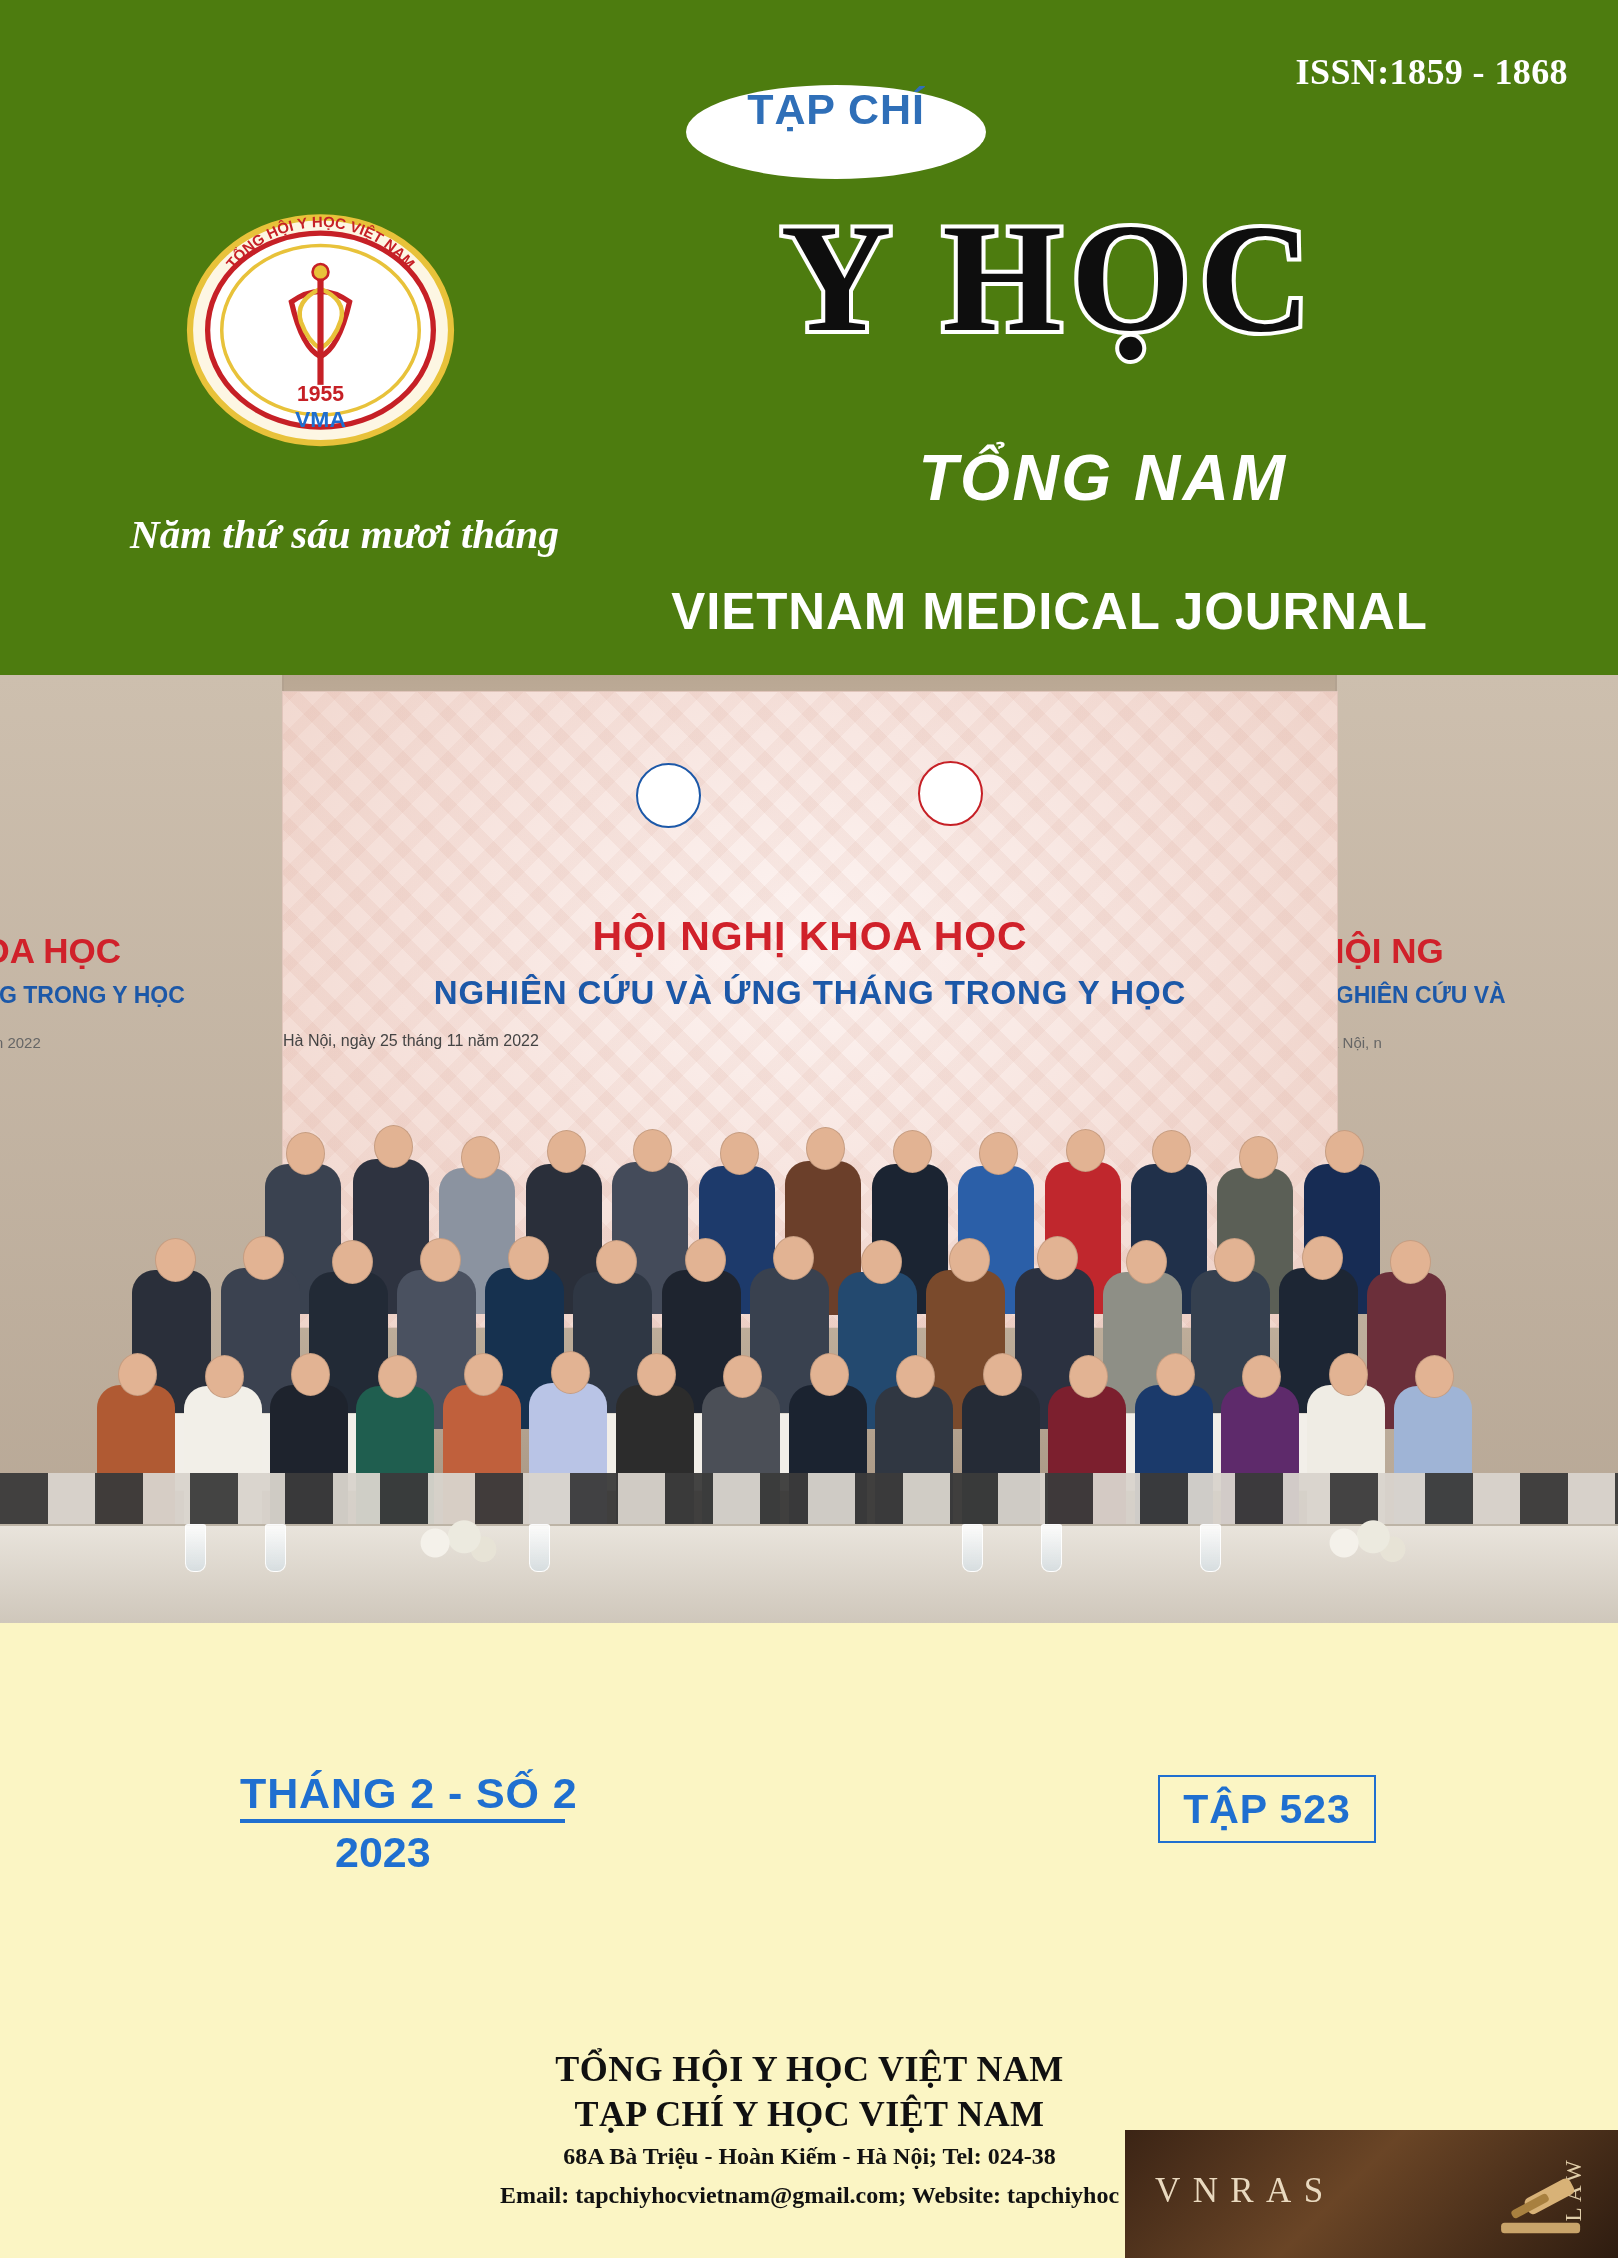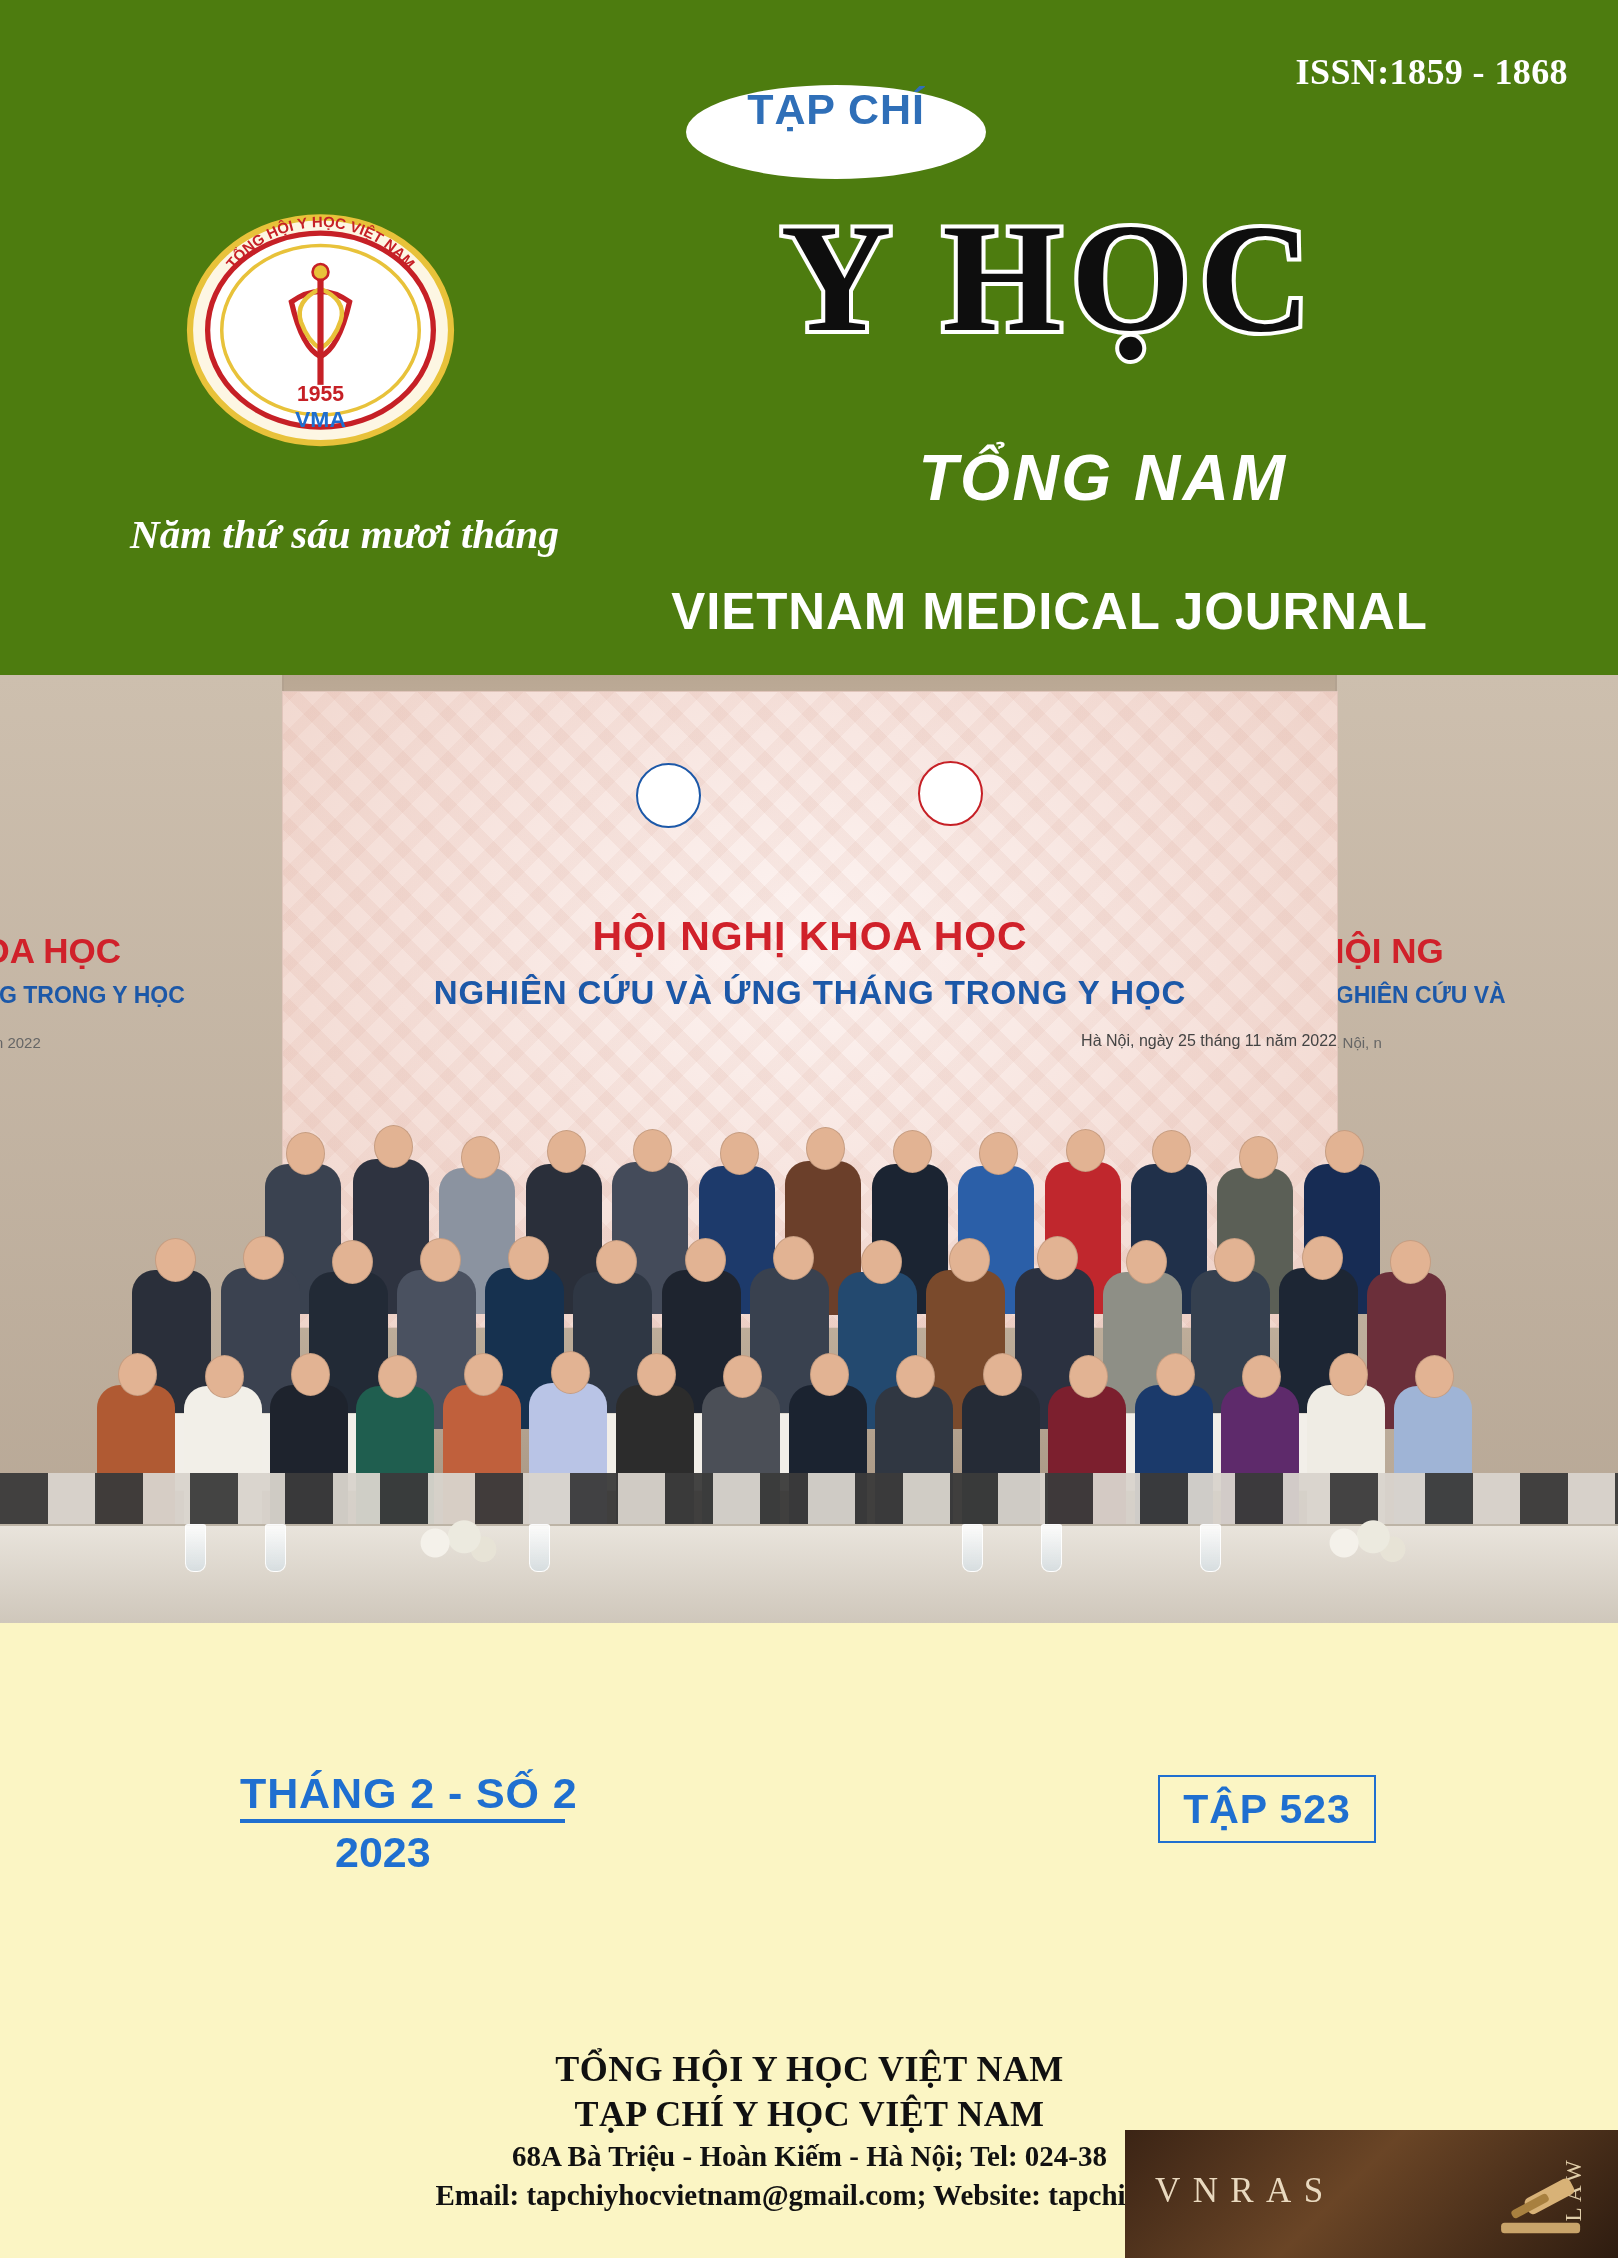--- a/index.html
+++ b/index.html
@@ -179,21 +179,21 @@
     text-align: center;
     font-family: "Liberation Sans", sans-serif;
     font-weight: bold;
     font-size: 33px;
     color: #1c58a8;
     letter-spacing: 0.9px;
   }
   .screen-date {
     position: absolute;
     left: 0; right: 0; top: 340px;
-    text-align: right;
+    text-align: left;
     font-family: "Liberation Sans", sans-serif;
     font-size: 16px;
     color: #444;
   }
   .screen-logo {
     position: absolute;
     width: 65px; height: 65px;
     border-radius: 50%;
     background: #ffffff;
     border: 2.6px solid #c22;
@@ -355,21 +355,21 @@
     color: #111;
   }
   .footer .l1, .footer .l2 {
     font-weight: bold;
     font-size: 36px;
     line-height: 45px;
     letter-spacing: 0.4px;
   }
   .footer .l3, .footer .l4 {
     font-weight: bold;
-    font-size: 29px;
+    font-size: 24px;
     line-height: 39px;
   }
 
   
   .vnras {
     position: absolute;
     right: 0;
     bottom: 0;
     width: 494px;
     height: 128px;

